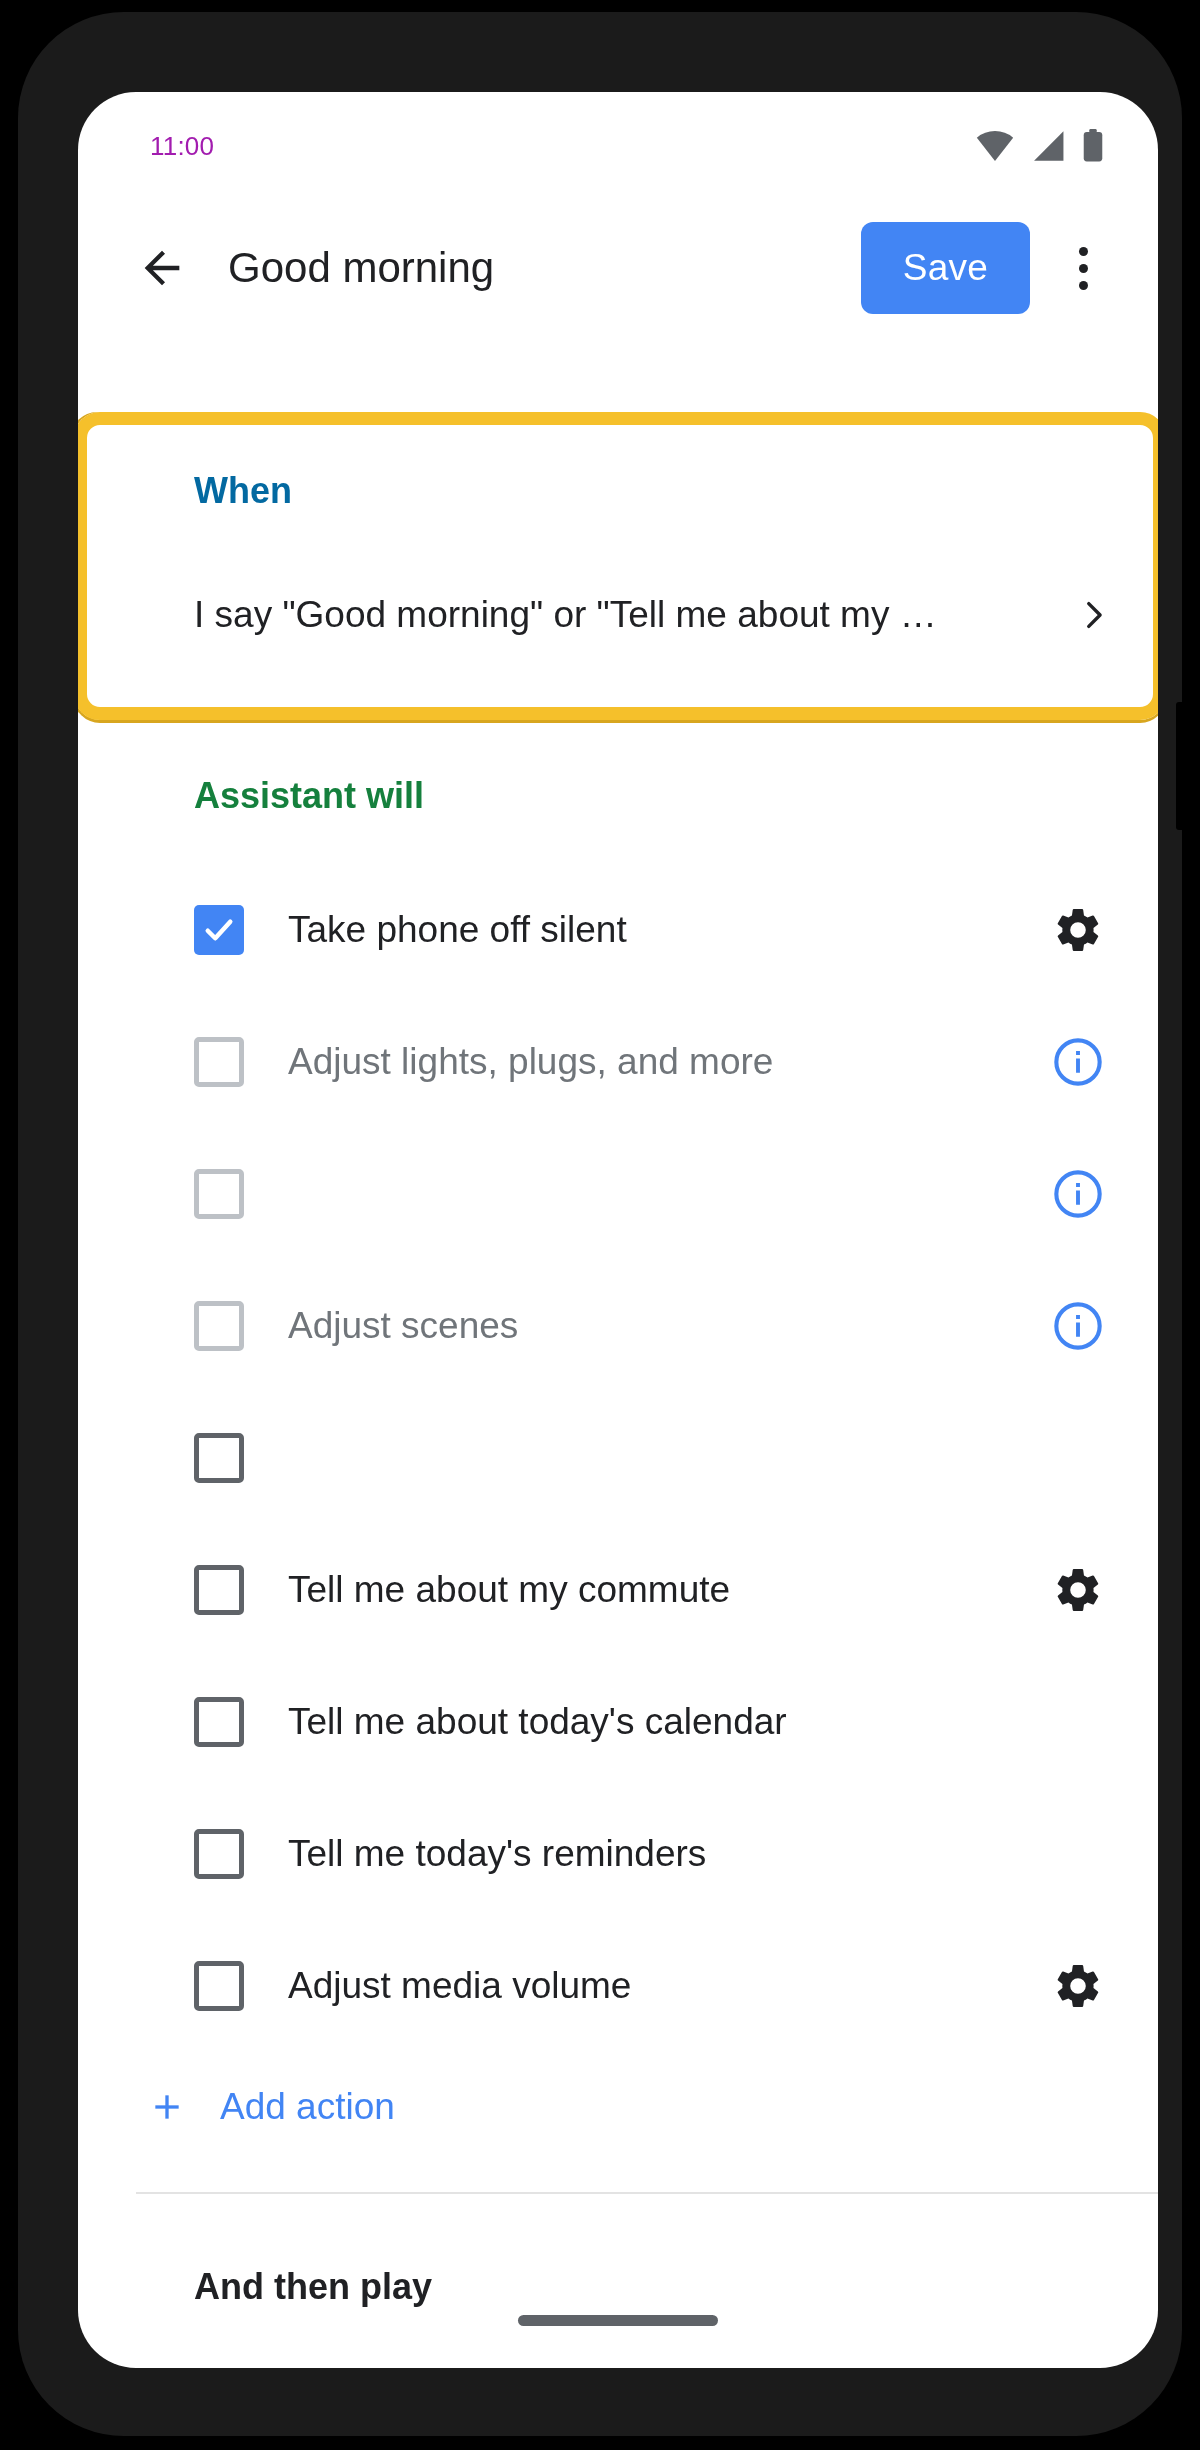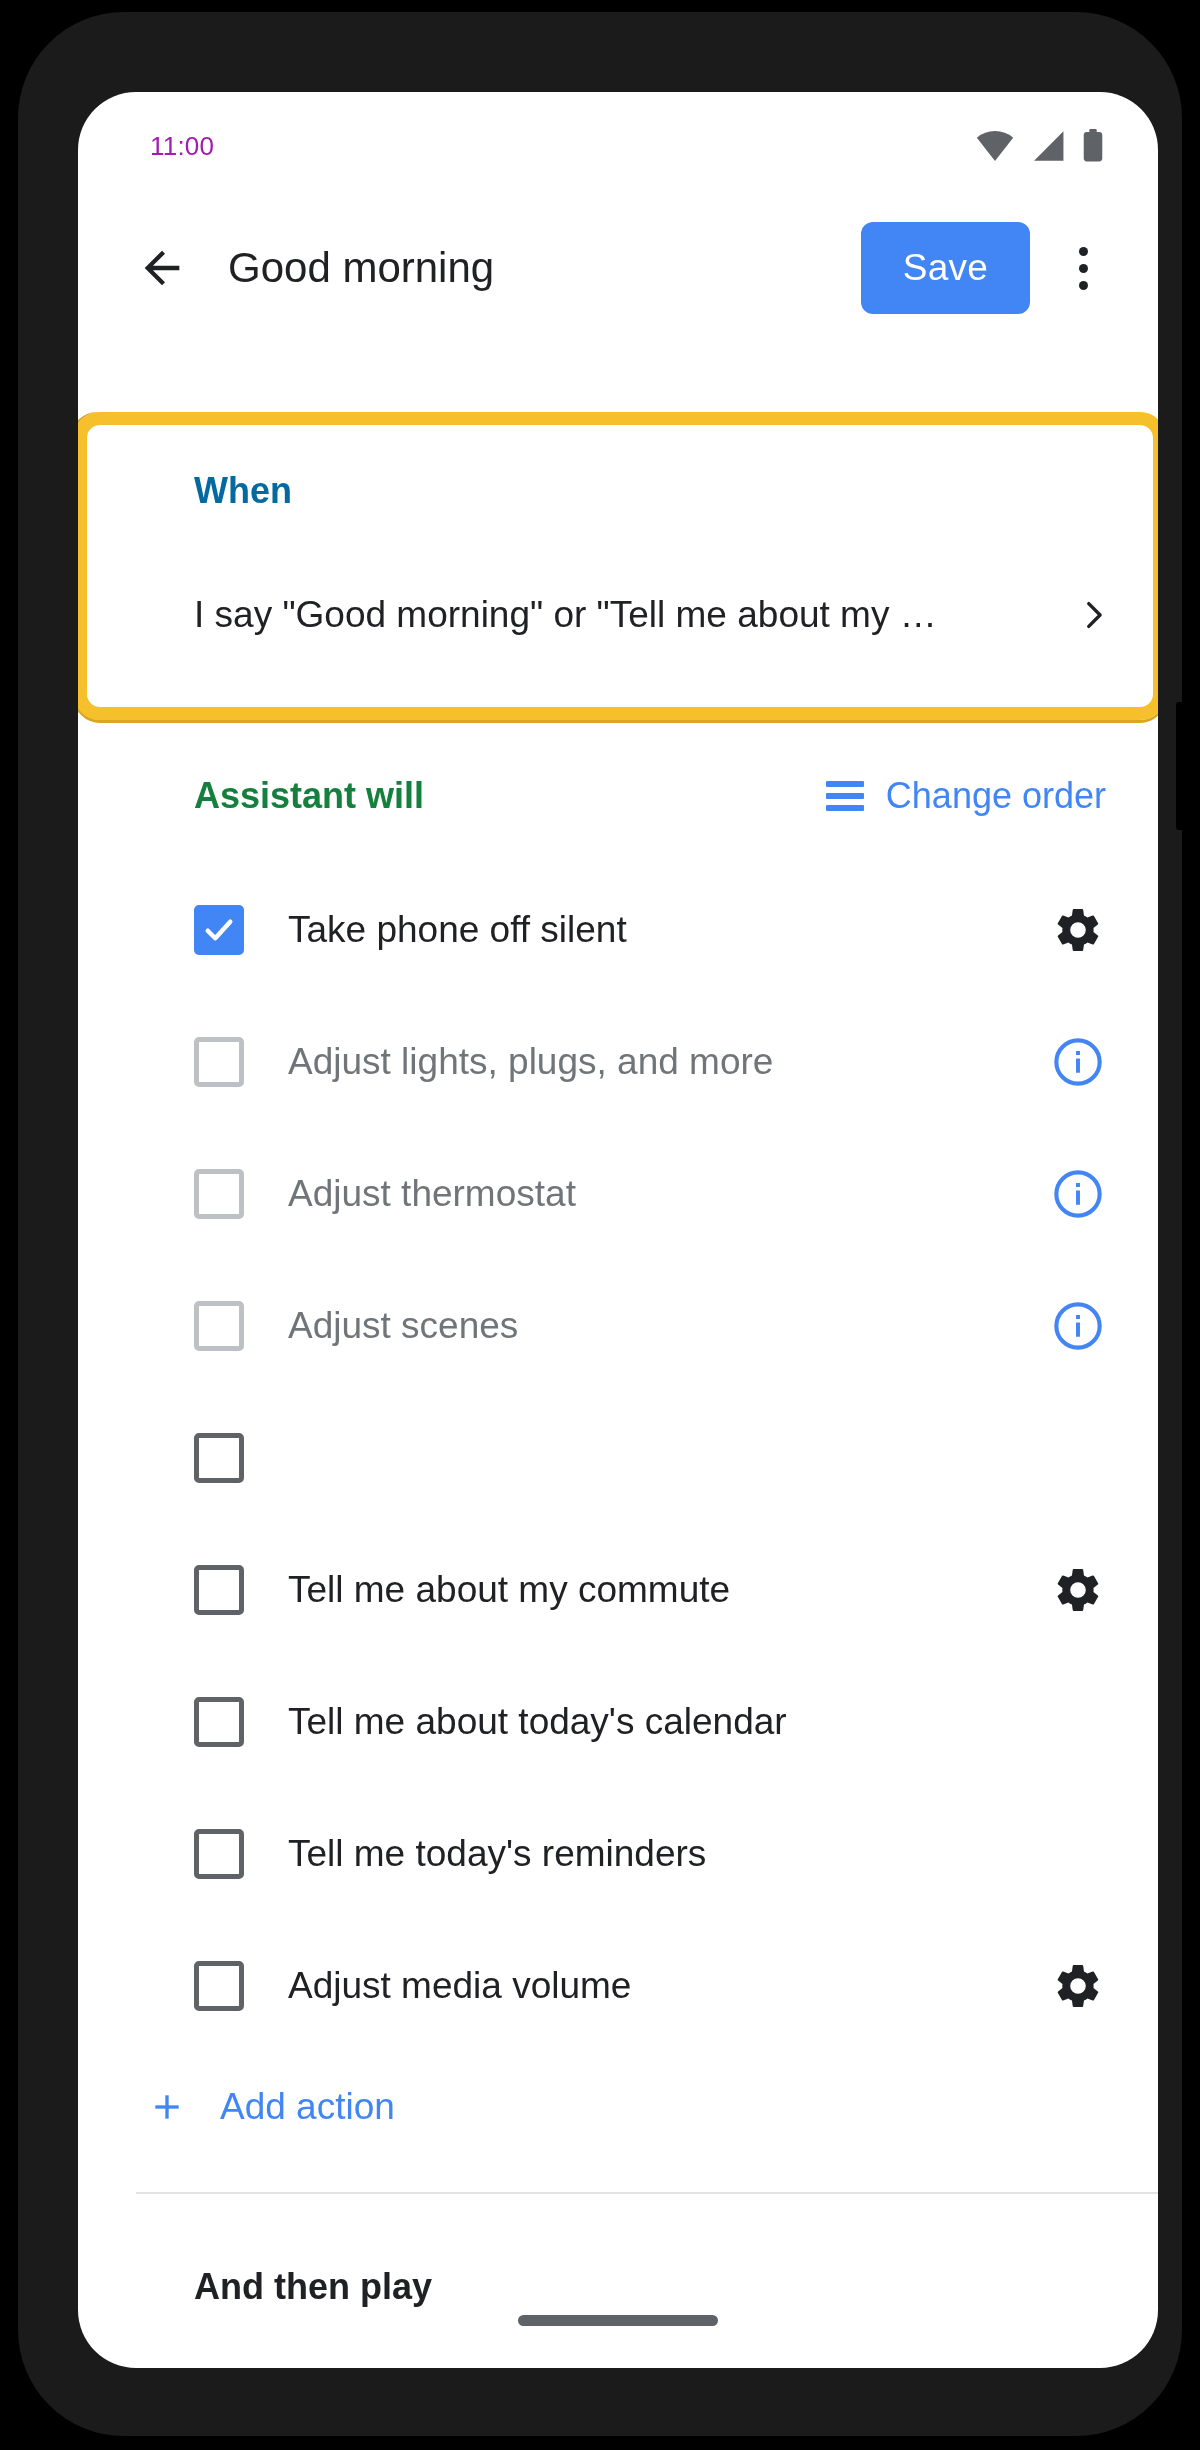--- a/index.html
+++ b/index.html
@@ -252,28 +252,20 @@
           <svg id="when-chevron" width="34" height="34" viewBox="0 0 24 24">
             <path fill="none" stroke="#202124" stroke-width="2.4" stroke-linecap="round" stroke-linejoin="round" d="M9 4l8 8-8 8"></path>
           </svg>
         </div>
       </div>
       <div id="when-highlight"></div>
 
       <div id="assistant-header">
         <div id="assistant-will-title">Assistant will</div>
         <div id="assistant-header-spacer"></div>
-        <div id="change-order-button">
-          <div id="reorder-icon">
-            <span class="reorder-bar"></span>
-            <span class="reorder-bar"></span>
-            <span class="reorder-bar"></span>
-          </div>
-          <span id="change-order-label">Change order</span>
-        </div>
       </div>
 
       <div id="action-list">
           <div class="action-row">
             <div class="checkbox checked">
               <svg width="36" height="36" viewBox="0 0 24 24">
                 <path fill="none" stroke="#ffffff" stroke-width="3" stroke-linecap="round" stroke-linejoin="round" d="M4.5 12.5l5 5 10-11"></path>
               </svg>
             </div>
             <div class="action-label">Take phone off silent</div>
@@ -290,21 +282,20 @@
             <div class="row-spacer"></div>
             <div class="trailing-icon">
               <svg width="52" height="52" viewBox="0 0 24 24">
                 <circle cx="12" cy="12" r="10" fill="none" stroke="#4285f4" stroke-width="1.9"></circle>
                 <path fill="#4285f4" d="M11.1 10.4h1.8v6.6h-1.8zM11.1 6.9h1.8v1.9h-1.8z"></path>
               </svg>
             </div>
           </div>
           <div class="action-row disabled">
             <div class="checkbox unchecked disabled"></div>
-            <div class="action-label">Adjust thermostat</div>
             <div class="row-spacer"></div>
             <div class="trailing-icon">
               <svg width="52" height="52" viewBox="0 0 24 24">
                 <circle cx="12" cy="12" r="10" fill="none" stroke="#4285f4" stroke-width="1.9"></circle>
                 <path fill="#4285f4" d="M11.1 10.4h1.8v6.6h-1.8zM11.1 6.9h1.8v1.9h-1.8z"></path>
               </svg>
             </div>
           </div>
           <div class="action-row disabled">
             <div class="checkbox unchecked disabled"></div>

